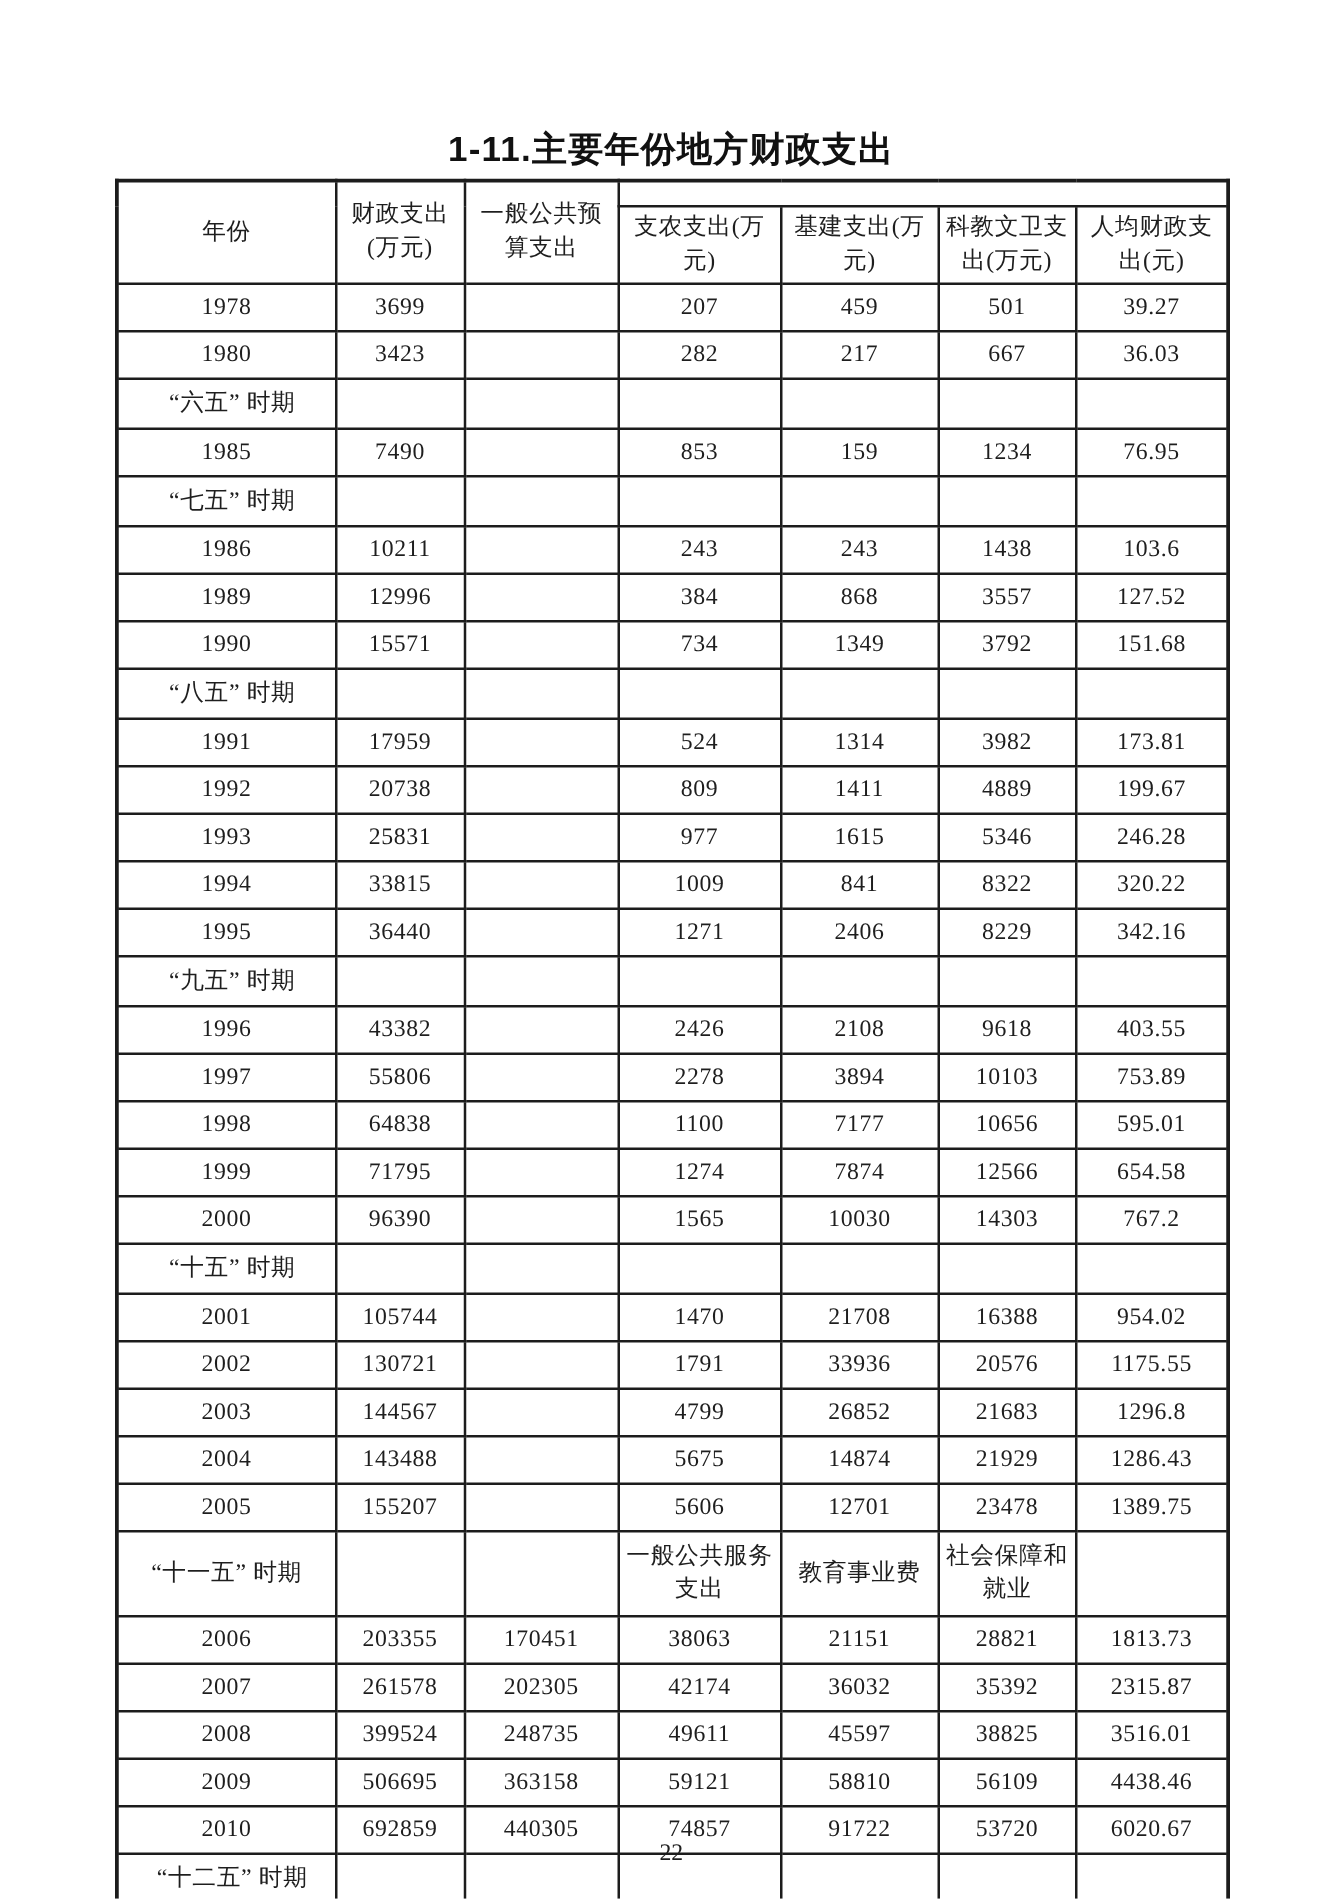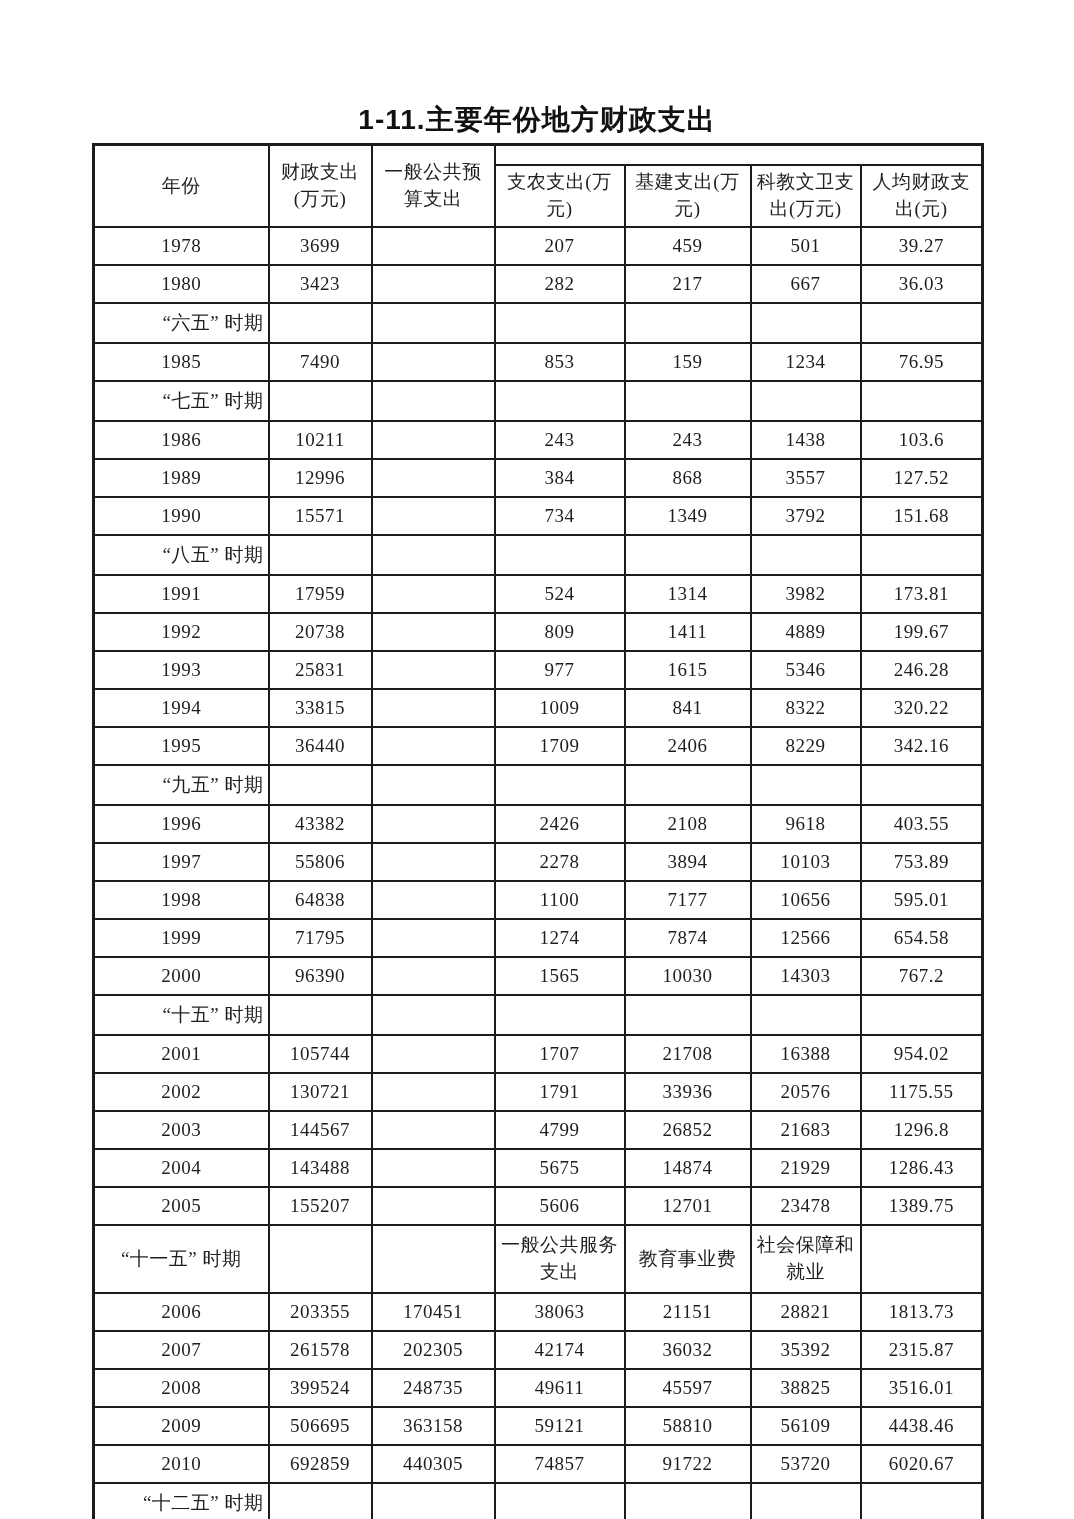--- a/index.html
+++ b/index.html
@@ -44,21 +44,21 @@
     line-height: 1.4;
     letter-spacing: 0.5px;
     overflow: hidden;
   }
   .data-table thead th.head-label { height: 56px; }
   .data-table thead th.strip { height: 18px; padding: 0; }
   .row-year td { height: 32px; }
   .row-period td { height: 34px; }
   .row-subheader td { height: 62px; }
   td.label-cell { }
-  .row-period td.label-cell { text-align: right; padding-left: 13px; }
+  .row-period td.label-cell { text-align: center; padding-left: 13px; }
   .page-number {
     position: absolute;
     top: 1472px;
     left: 0;
     width: 100%;
     text-align: center;
     font-size: 19px;
     color: #1e1e1e;
   }
 </style>
@@ -208,21 +208,21 @@
           <td></td>
           <td>1009</td>
           <td>841</td>
           <td>8322</td>
           <td>320.22</td>
         </tr>
         <tr class="row-year">
           <td class="label-cell">1995</td>
           <td>36440</td>
           <td></td>
-          <td>1709</td>
+          <td>1271</td>
           <td>2406</td>
           <td>8229</td>
           <td>342.16</td>
         </tr>
         <tr class="row-period">
           <td class="label-cell">“九五” 时期</td>
           <td></td>
           <td></td>
           <td></td>
           <td></td>
@@ -280,21 +280,21 @@
           <td></td>
           <td></td>
           <td></td>
           <td></td>
           <td></td>
         </tr>
         <tr class="row-year">
           <td class="label-cell">2001</td>
           <td>105744</td>
           <td></td>
-          <td>1707</td>
+          <td>1470</td>
           <td>21708</td>
           <td>16388</td>
           <td>954.02</td>
         </tr>
         <tr class="row-year">
           <td class="label-cell">2002</td>
           <td>130721</td>
           <td></td>
           <td>1791</td>
           <td>33936</td>
@@ -387,14 +387,15 @@
           <td></td>
           <td></td>
           <td></td>
           <td></td>
           <td></td>
           <td></td>
         </tr>
       </tbody>
   </table>
 
+  <div class="page-number">22</div>
 
 </div>
 
 </body></html>

